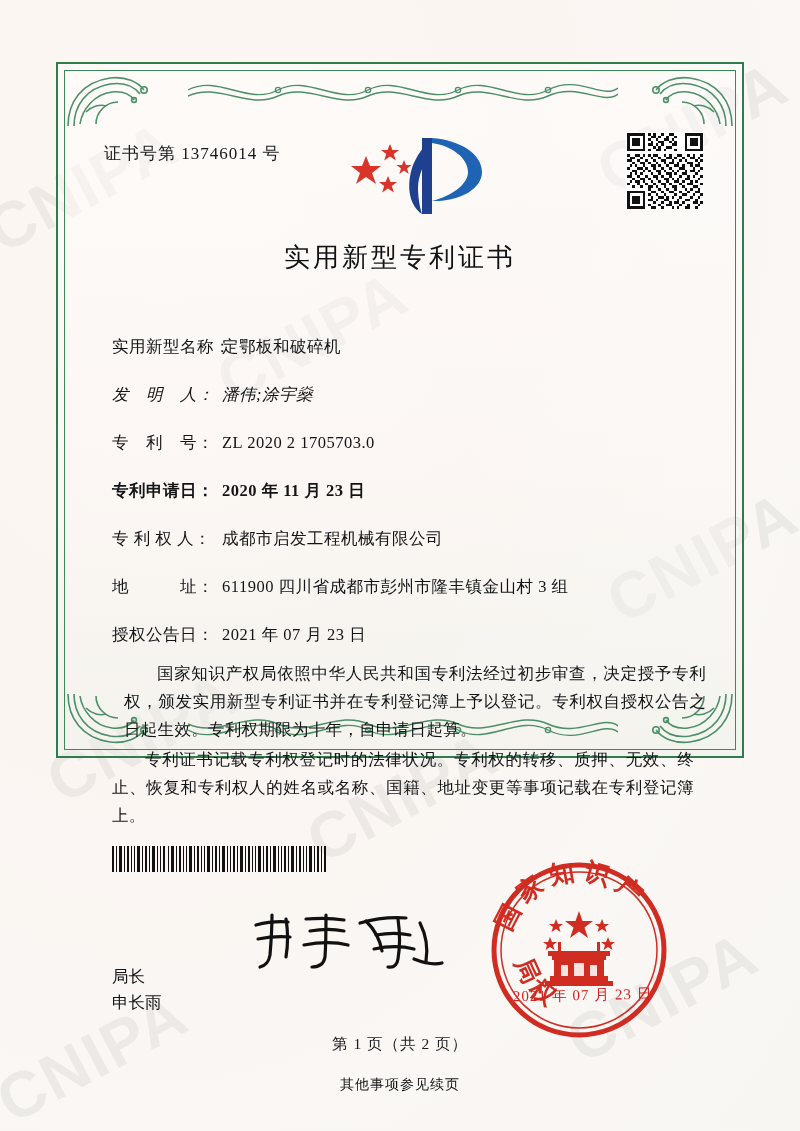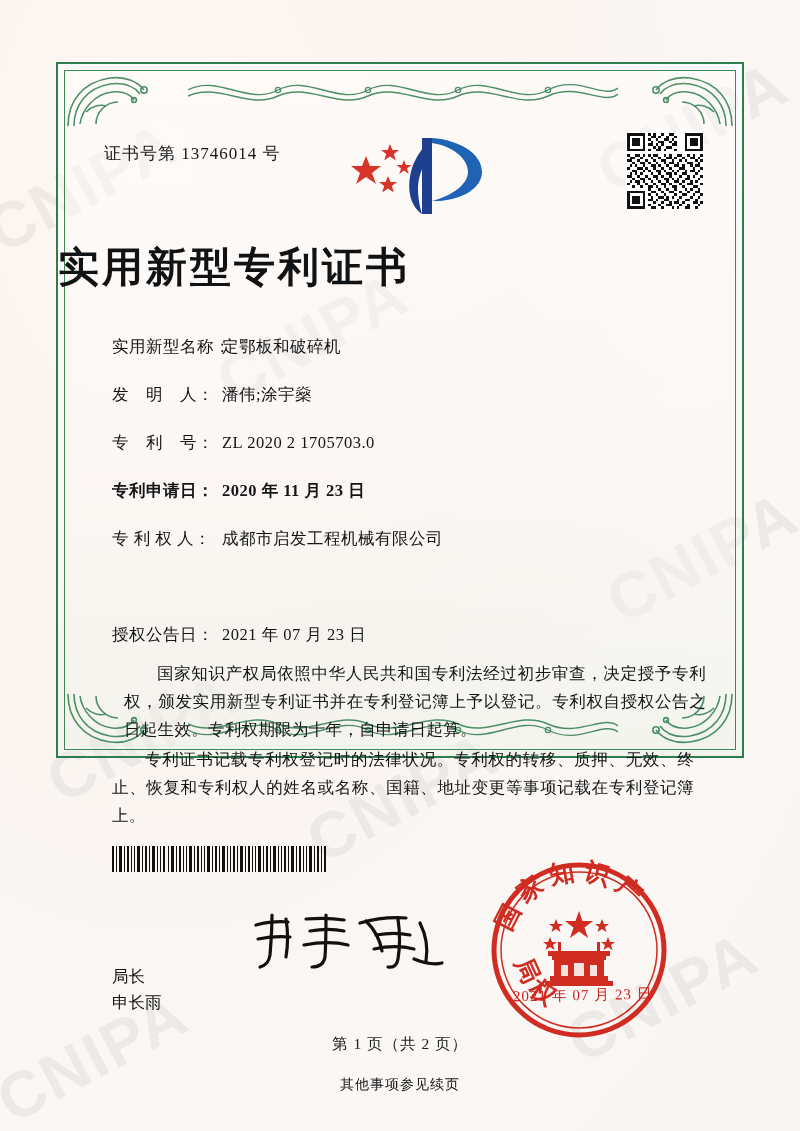--- a/index.html
+++ b/index.html
@@ -106,23 +106,23 @@
     height: 76px;
     background: #fff;
     padding: 1px;
   }
 
   #title {
     position: absolute;
     left: 0;
     right: 0;
     top: 176px;
-    text-align: left;
-    font-size: 41px;
-    font-weight: bold;
+    text-align: center;
+    font-size: 26px;
+    font-weight: normal;
     letter-spacing: 3px;
     color: #101214;
     font-family: "DejaVu Serif", "Liberation Serif", serif;
   }
 
   
   .field {
     position: absolute;
     left: 54px;
     font-size: 16.5px;
@@ -130,21 +130,21 @@
     white-space: nowrap;
     letter-spacing: .5px;
   }
   .flabel {
     display: inline-block;
     width: 110px;
   }
   .fval { display: inline-block; }
 
   .field.row1 { top: 272px; }
-  .field.row2 { top: 320px; }
+  .field.row2 { top: 320px; font-style: italic; }
   .field.row3 { top: 368px; }
   .field.row4 { top: 416px; font-weight: bold; }
   .field.row5 { top: 464px; }
   .field.row6 { top: 512px; }
   .field.row7 { top: 560px; }
 
   #pubno {
     position: absolute;
     left: 410px;
     top: 560px;
@@ -563,20 +563,23 @@
     </div>
     <div class="field row3">
       <span class="flabel">专　利　号：</span><span class="fval">ZL 2020 2 1705703.0</span>
     </div>
     <div class="field row4">
       <span class="flabel">专利申请日：</span><span class="fval">2020 年 11 月 23 日</span>
     </div>
     <div class="field row5">
       <span class="flabel">专 利 权 人：</span><span class="fval">成都市启发工程机械有限公司</span>
     </div>
+    <div class="field row6">
+      <span class="flabel">地　　　址：</span><span class="fval">611900 四川省成都市彭州市隆丰镇金山村 3 组</span>
+    </div>
     <div class="field row7">
       <span class="flabel">授权公告日：</span><span class="fval">2021 年 07 月 23 日</span>
     </div>
 
     <div class="para p1">国家知识产权局依照中华人民共和国专利法经过初步审查，决定授予专利权，颁发实用新型专利证书并在专利登记簿上予以登记。专利权自授权公告之日起生效。专利权期限为十年，自申请日起算。</div>
     <div class="para p2">专利证书记载专利权登记时的法律状况。专利权的转移、质押、无效、终止、恢复和专利权人的姓名或名称、国籍、地址变更等事项记载在专利登记簿上。</div>
 
     <svg id="barcode" viewBox="0 0 216 26" shape-rendering="crispEdges">
       <rect width="216" height="26" fill="transparent"></rect>
       <g fill="#111">

